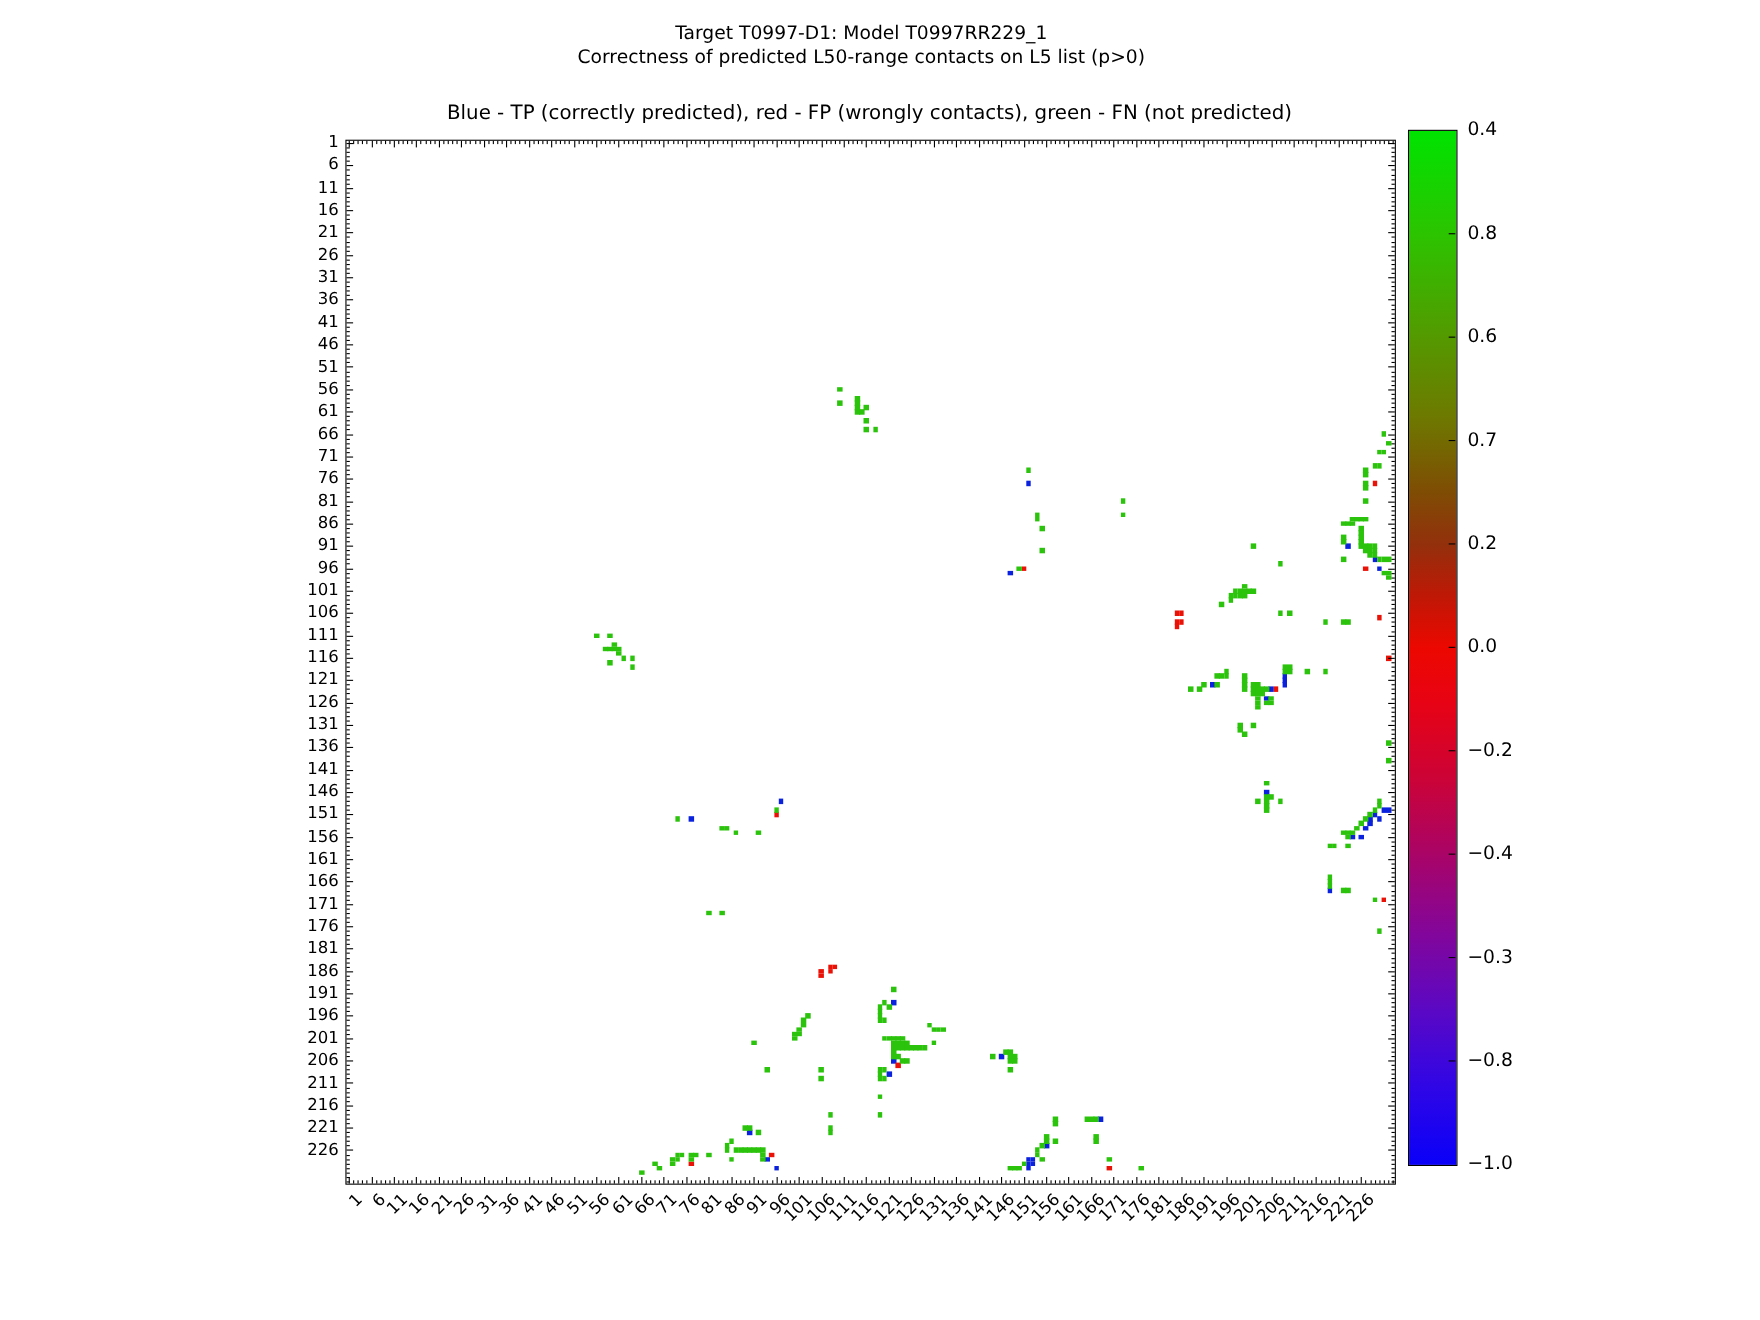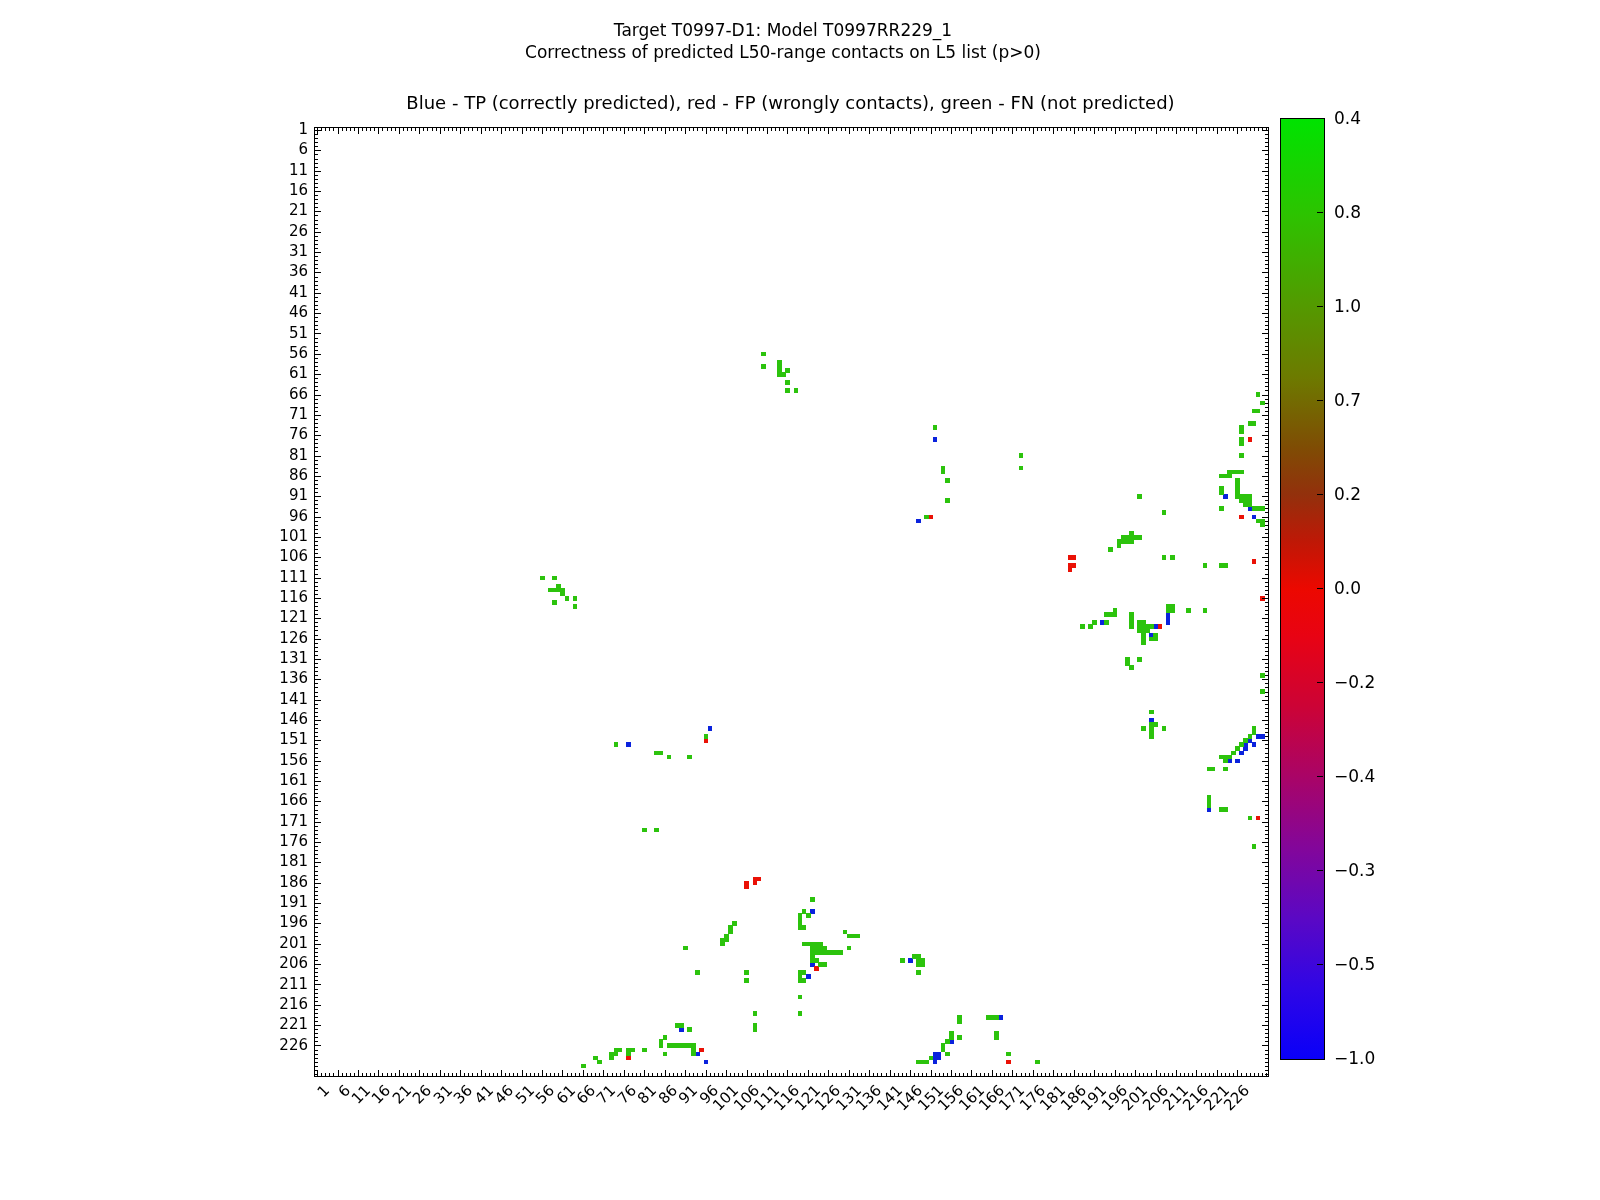--- a/index.html
+++ b/index.html
@@ -1393,29 +1393,29 @@
     <div class="xlab-box" style="left: 1136.4px; top: 1082px;">216</div>
     <div class="xlab-box" style="left: 1156.9px; top: 1082px;">221</div>
     <div class="xlab-box" style="left: 1177.3px; top: 1082px;">226</div>
   </div>
 <div class="abs" id="colorbar" style="background: linear-gradient(rgb(0, 227, 0) 0%, rgb(44, 196, 0) 10%, rgb(84, 153, 0) 20%, rgb(109, 122, 0) 27.5%, rgb(127, 76, 4) 35%, rgb(147, 48, 12) 40%, rgb(191, 24, 6) 45%, rgb(236, 8, 0) 50%, rgb(232, 3, 19) 55%, rgb(204, 3, 54) 62.5%, rgb(169, 4, 103) 70%, rgb(131, 6, 154) 77.5%, rgb(91, 8, 196) 85%, rgb(47, 6, 230) 92.5%, rgb(10, 0, 248) 100%);"></div>
 <div class="abs" id="colorbar-labels">
     <div class="cblab" style="top: 109px;">0.4</div>
     <div class="cbtick" style="left: 1317px; top: 212px;"></div>
     <div class="cblab" style="top: 203px;">0.8</div>
     <div class="cbtick" style="left: 1317px; top: 306px;"></div>
-    <div class="cblab" style="top: 297px;">1.0</div>
+    <div class="cblab" style="top: 297px;">0.6</div>
     <div class="cbtick" style="left: 1317px; top: 400px;"></div>
     <div class="cblab" style="top: 391px;">0.7</div>
     <div class="cbtick" style="left: 1317px; top: 494px;"></div>
     <div class="cblab" style="top: 485px;">0.2</div>
     <div class="cbtick" style="left: 1317px; top: 588px;"></div>
     <div class="cblab" style="top: 579px;">0.0</div>
     <div class="cbtick" style="left: 1317px; top: 682px;"></div>
     <div class="cblab" style="top: 673px;">−0.2</div>
     <div class="cbtick" style="left: 1317px; top: 776px;"></div>
     <div class="cblab" style="top: 767px;">−0.4</div>
     <div class="cbtick" style="left: 1317px; top: 870px;"></div>
     <div class="cblab" style="top: 861px;">−0.3</div>
     <div class="cbtick" style="left: 1317px; top: 964px;"></div>
-    <div class="cblab" style="top: 955px;">−0.5</div>
+    <div class="cblab" style="top: 955px;">−0.8</div>
     <div class="cblab" style="top: 1049px;">−1.0</div>
   </div>
 
 </body></html>

